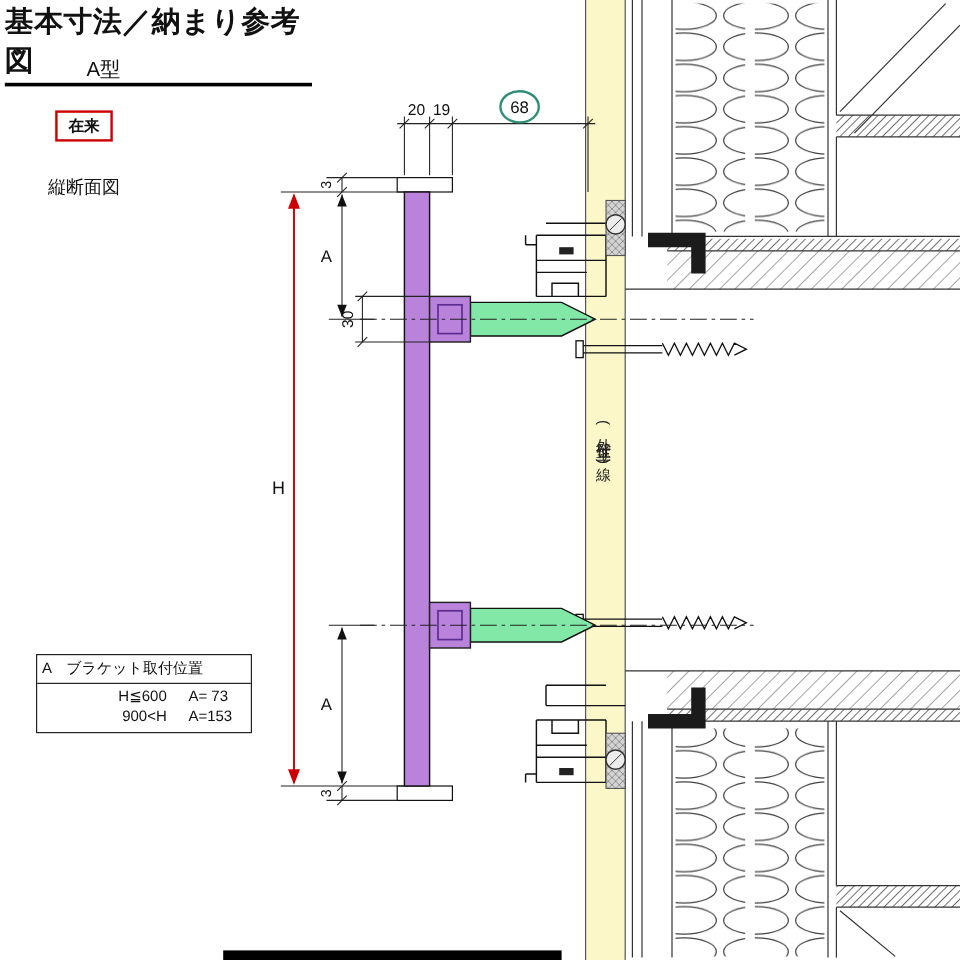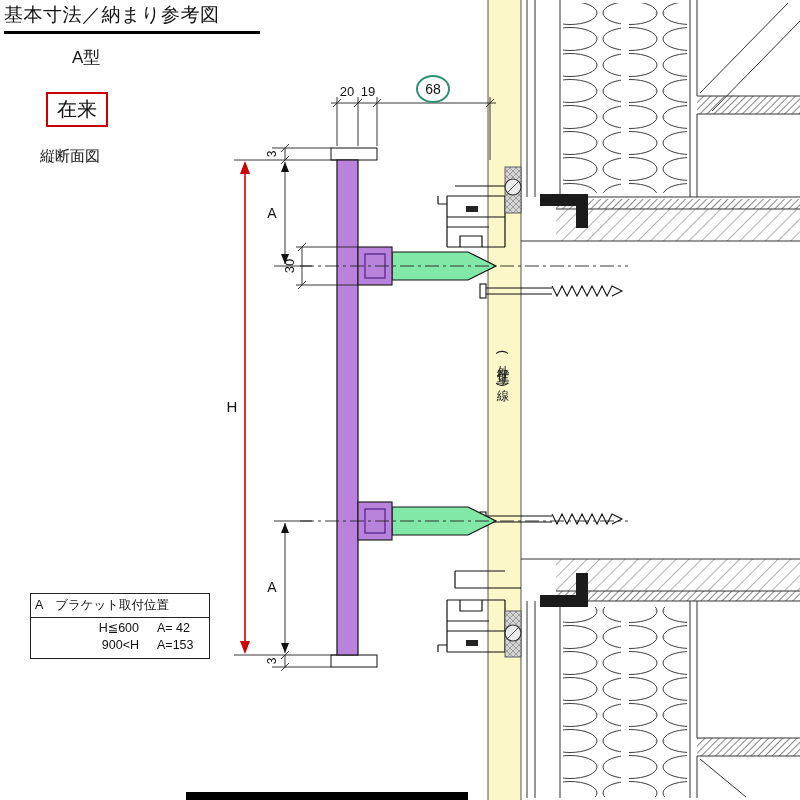--- a/index.html
+++ b/index.html
@@ -1,23 +1,23 @@
 <!DOCTYPE html>
 <html><head>
 <meta charset="utf-8">
 <style>
   html,body{margin:0;padding:0;background:#fff;}
   .stage{position:relative;width:800px;height:800px;background:#fff;overflow:hidden;font-family:"Liberation Sans",sans-serif;color:#111;}
   .stage svg{position:absolute;left:0;top:0;}
-  .page-title{position:absolute;left:4px;top:2px;width:256px;font-size:19px;font-weight:normal;letter-spacing:.5px;padding-bottom:3px;border-bottom:3px solid #000;}
+  .page-title{position:absolute;left:4px;top:2px;width:256px;font-size:24px;font-weight:bold;letter-spacing:.5px;padding-bottom:3px;border-bottom:3px solid #000;}
   .type-label{position:absolute;left:46px;top:46px;font-size:17px;margin-left:26px;}
-  .method-box{position:absolute;left:46px;top:92px;border:2.5px solid #cc0000;padding:2px 9px;font-size:20px;font-weight:400;background:#fff;}
+  .method-box{position:absolute;left:46px;top:92px;border:2.5px solid #cc0000;padding:2px 9px;font-size:13px;font-weight:700;background:#fff;}
   .view-label{position:absolute;left:40px;top:147px;font-size:15px;}
   .wall-line-label{position:absolute;left:494px;top:350px;writing-mode:vertical-rl;font-size:12.5px;letter-spacing:2px;color:#222;}
-  .ref-table{position:absolute;left:30px;top:545px;width:178px;border:1.5px solid #222;background:#fff;font-size:12.5px;line-height:1.35;margin-top:48px;}
+  .ref-table{position:absolute;left:30px;top:545px;width:178px;border:1.5px solid #222;background:#fff;font-size:12.5px;line-height:1.35;}
   .tbl-title{padding:3px 4px;border-bottom:1.2px solid #222;}
   .tbl-body{padding:2px 4px 4px;}
   .tbl-row{display:flex;gap:12px;}
   .tbl-row .cond{width:104px;text-align:right;white-space:pre;}
   .tbl-row .val{margin-left:6px;white-space:pre;}
   svg text{font-family:"Liberation Sans",sans-serif;fill:#111;}
 </style>
 </head>
 <body>
 
@@ -202,21 +202,21 @@
   <div class="type-label">A型</div>
   <div class="method-box">在来</div>
   <div class="view-label">縦断面図</div>
   <div class="wall-line-label">(外壁仕上り線)</div>
 
   <div class="ref-table">
     <div class="tbl-title">A　ブラケット取付位置</div>
     <div class="tbl-body">
       <div class="tbl-row">
         <span class="cond">H≦600</span>
-        <span class="val">A= 42</span>
+        <span class="val">A= 73</span>
       </div>
       <div class="tbl-row">
         <span class="cond">900&lt;H</span>
         <span class="val">A=153</span>
       </div>
     </div>
   </div>
 
 </div>
 

